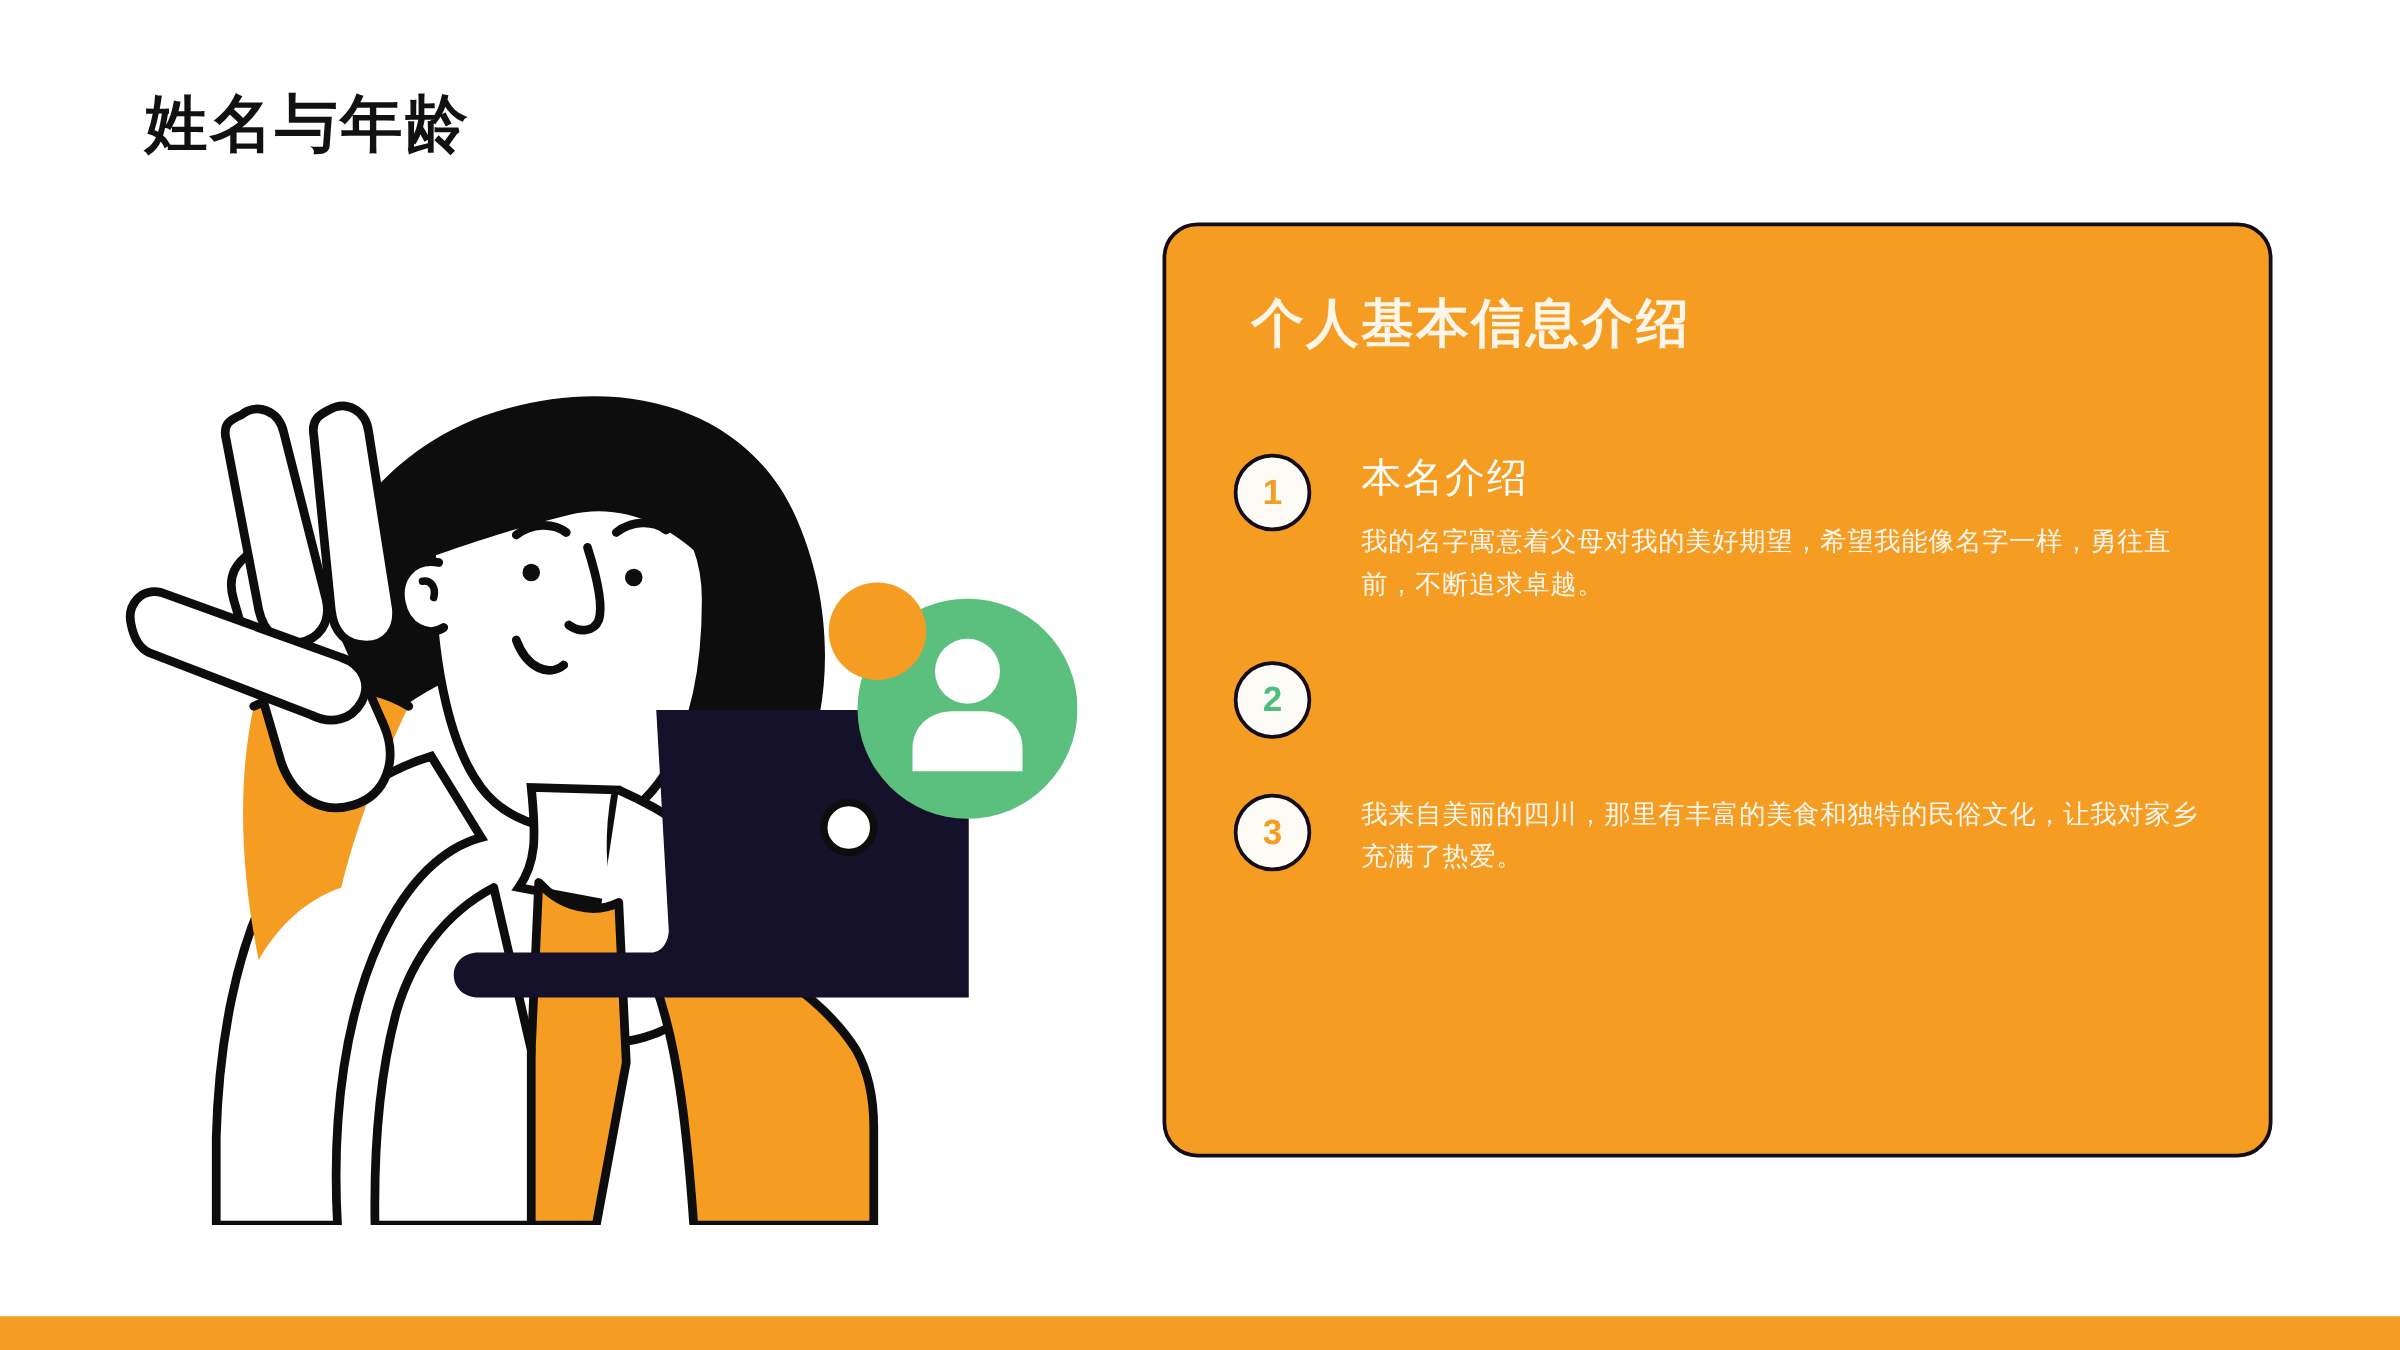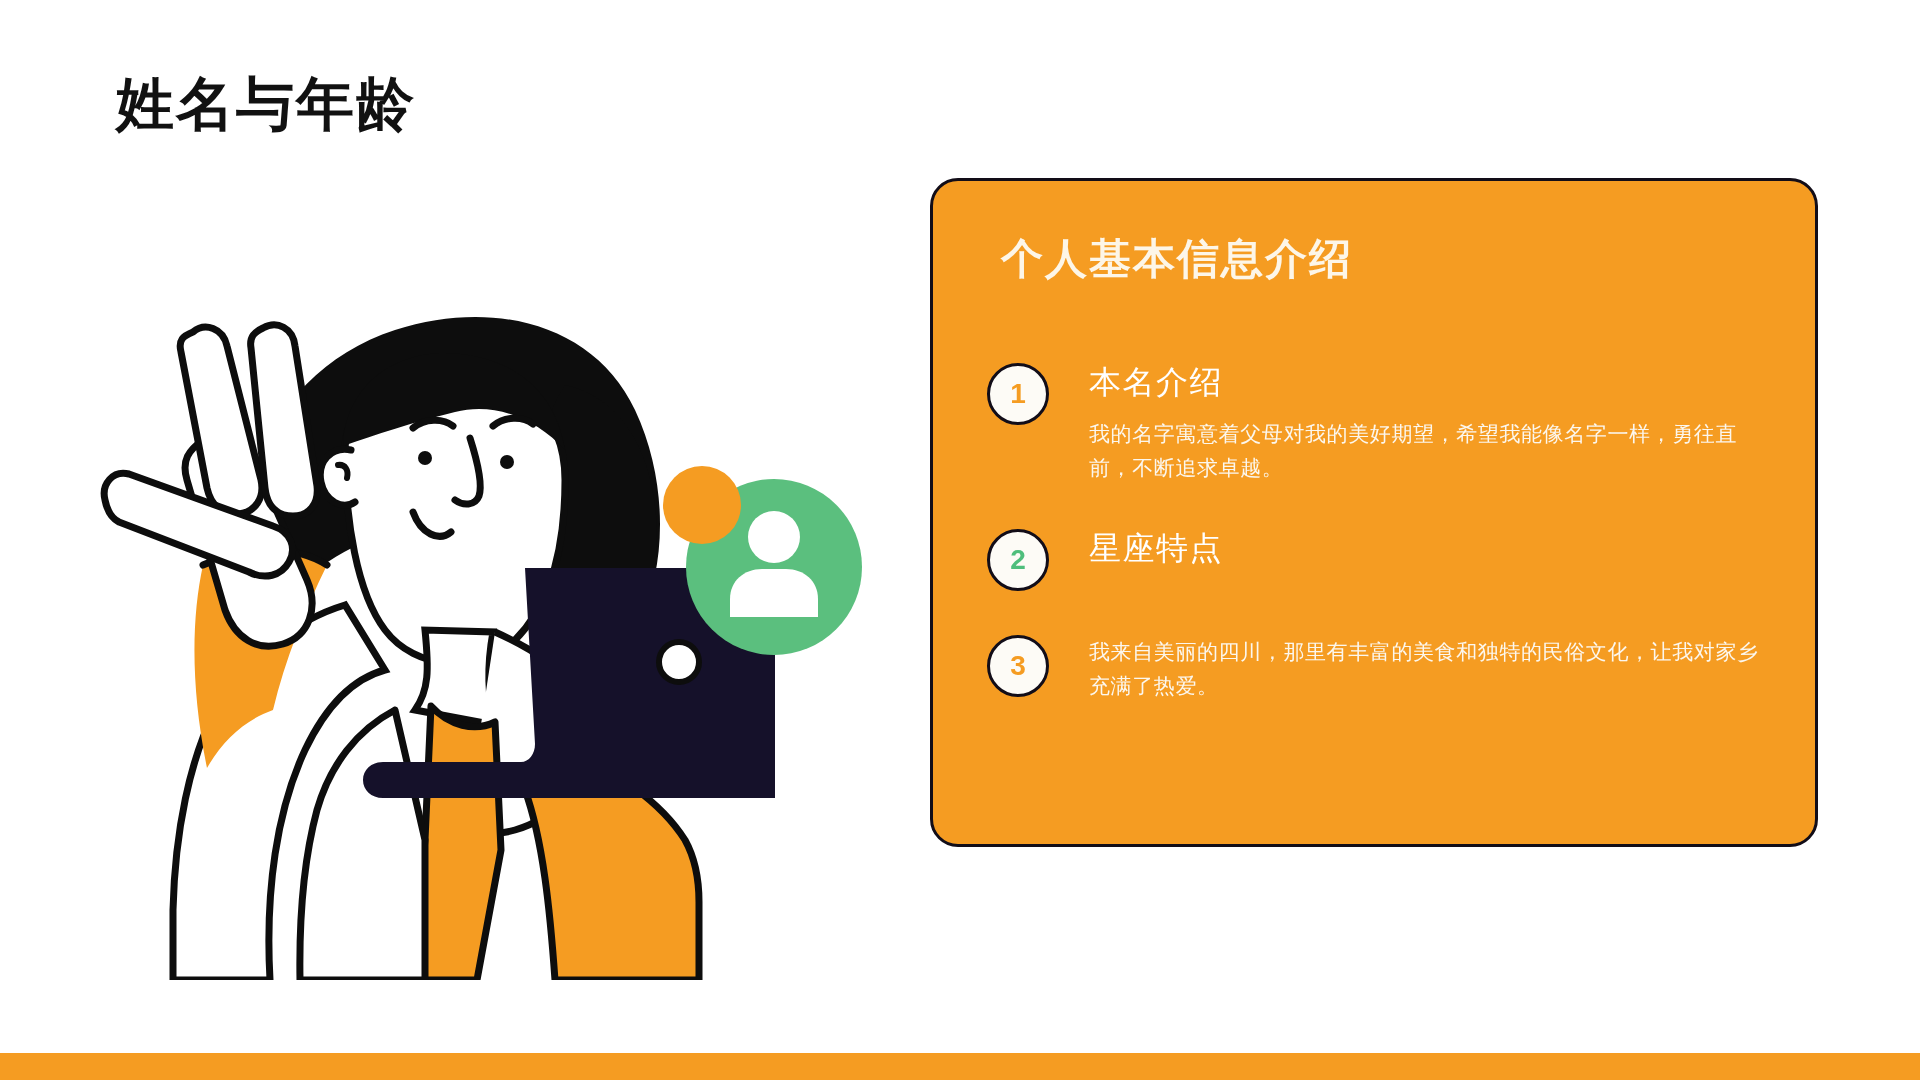--- a/index.html
+++ b/index.html
@@ -13,21 +13,21 @@
     position: relative;
     overflow: hidden;
     font-family: "Liberation Sans", "DejaVu Sans", sans-serif;
   }
 
   
   .slide-title {
     position: absolute;
     left: 116px;
     top: 72px;
-    font-size: 58px;
+    font-size: 50px;
     font-weight: 700;
     color: #111111;
     letter-spacing: 2px;
     line-height: 1.1;
     white-space: nowrap;
   }
 
   
   .illustration {
     position: absolute;
@@ -47,21 +47,21 @@
     height: 195px;
   }
   .avatar-badge svg { display: block; width: 100%; height: 100%; }
 
   
   .info-card {
     position: absolute;
     left: 930px;
     top: 178px;
     width: 888px;
-    height: 669px;
+    height: 748px;
     background: #F59C22;
     border: 3px solid #120d18;
     border-radius: 28px;
     box-sizing: border-box;
   }
   .card-title {
     position: absolute;
     left: 68px;
     top: 50px;
     font-size: 42px;
@@ -228,21 +228,20 @@
       <div class="badge c-orange">1</div>
       <div class="item-body">
         <div class="item-title">本名介绍</div>
         <div class="item-text">我的名字寓意着父母对我的美好期望，希望我能像名字一样，勇往直前，不断追求卓越。</div>
       </div>
     </div>
 
     <div class="item">
       <div class="badge c-green">2</div>
       <div class="item-body">
-        <div class="item-title">星座特点</div>
       </div>
     </div>
 
     <div class="item">
       <div class="badge c-orange">3</div>
       <div class="item-body">
         <div class="item-text">我来自美丽的四川，那里有丰富的美食和独特的民俗文化，让我对家乡充满了热爱。</div>
       </div>
     </div>
 

